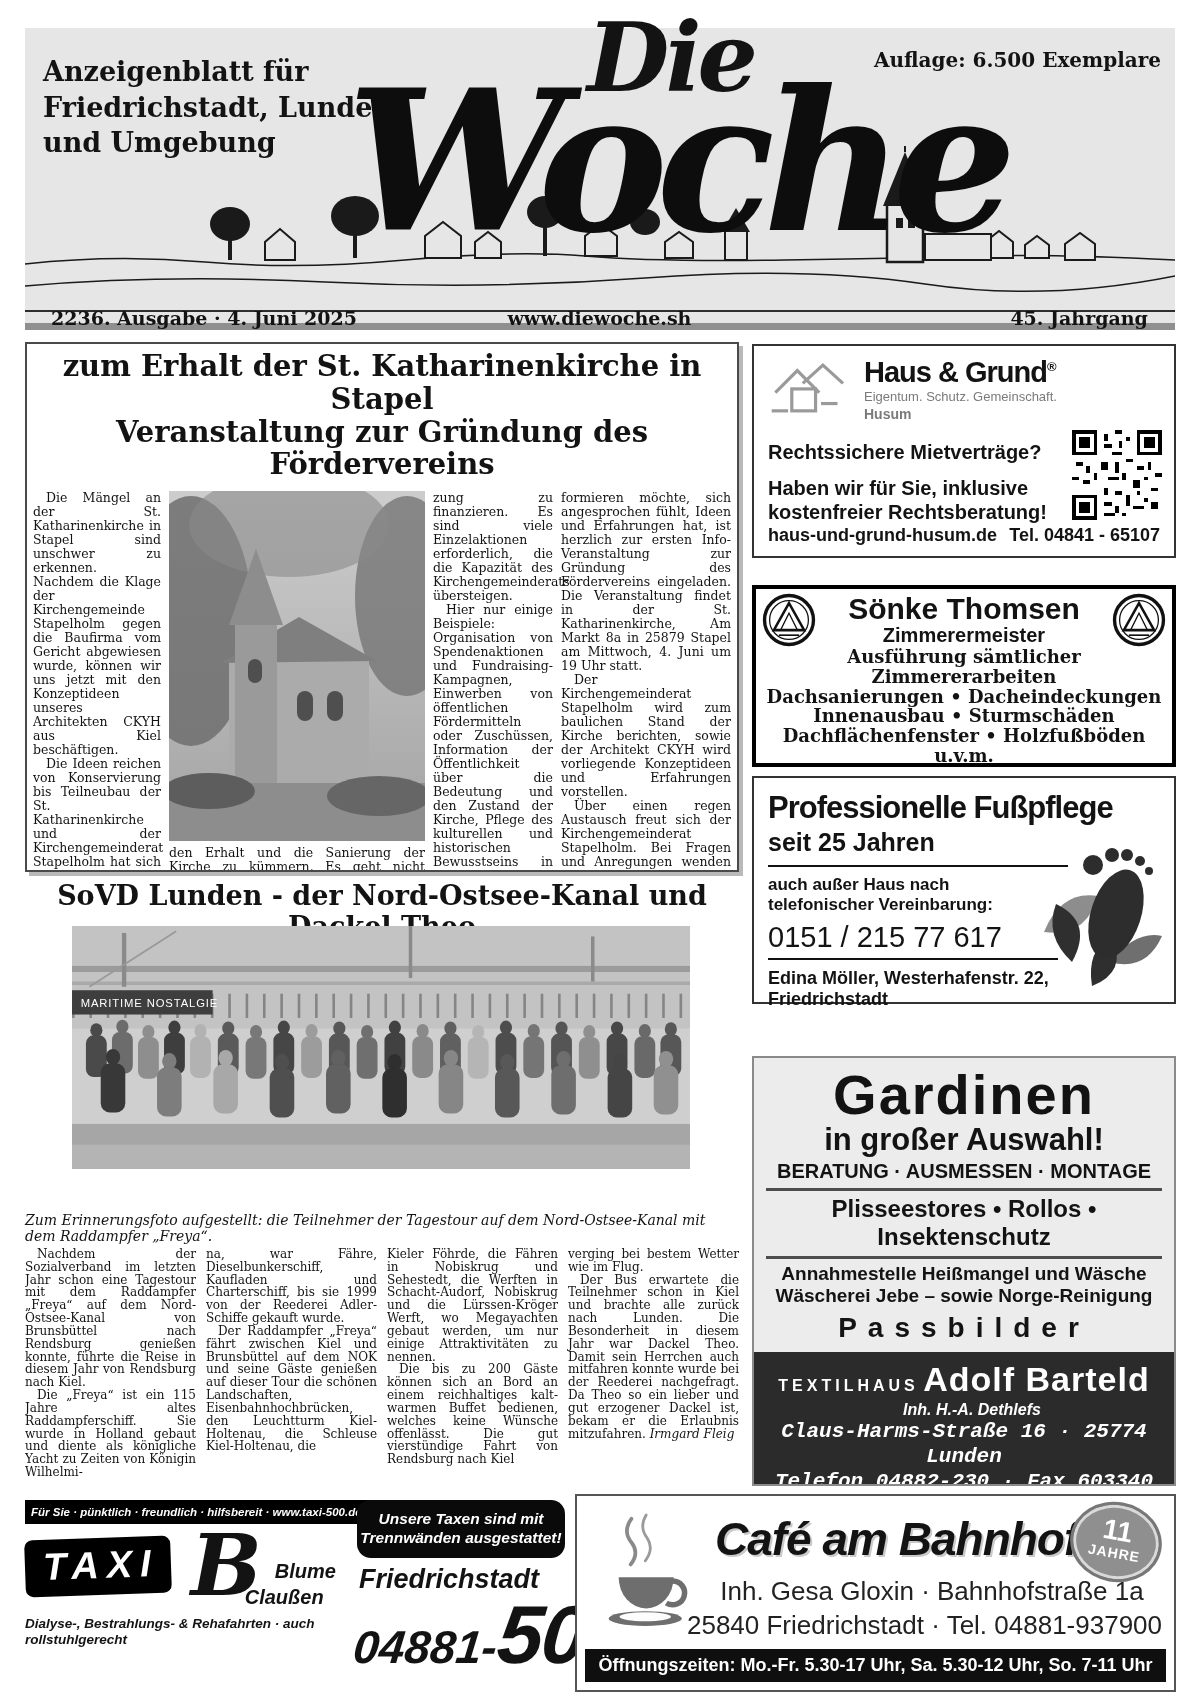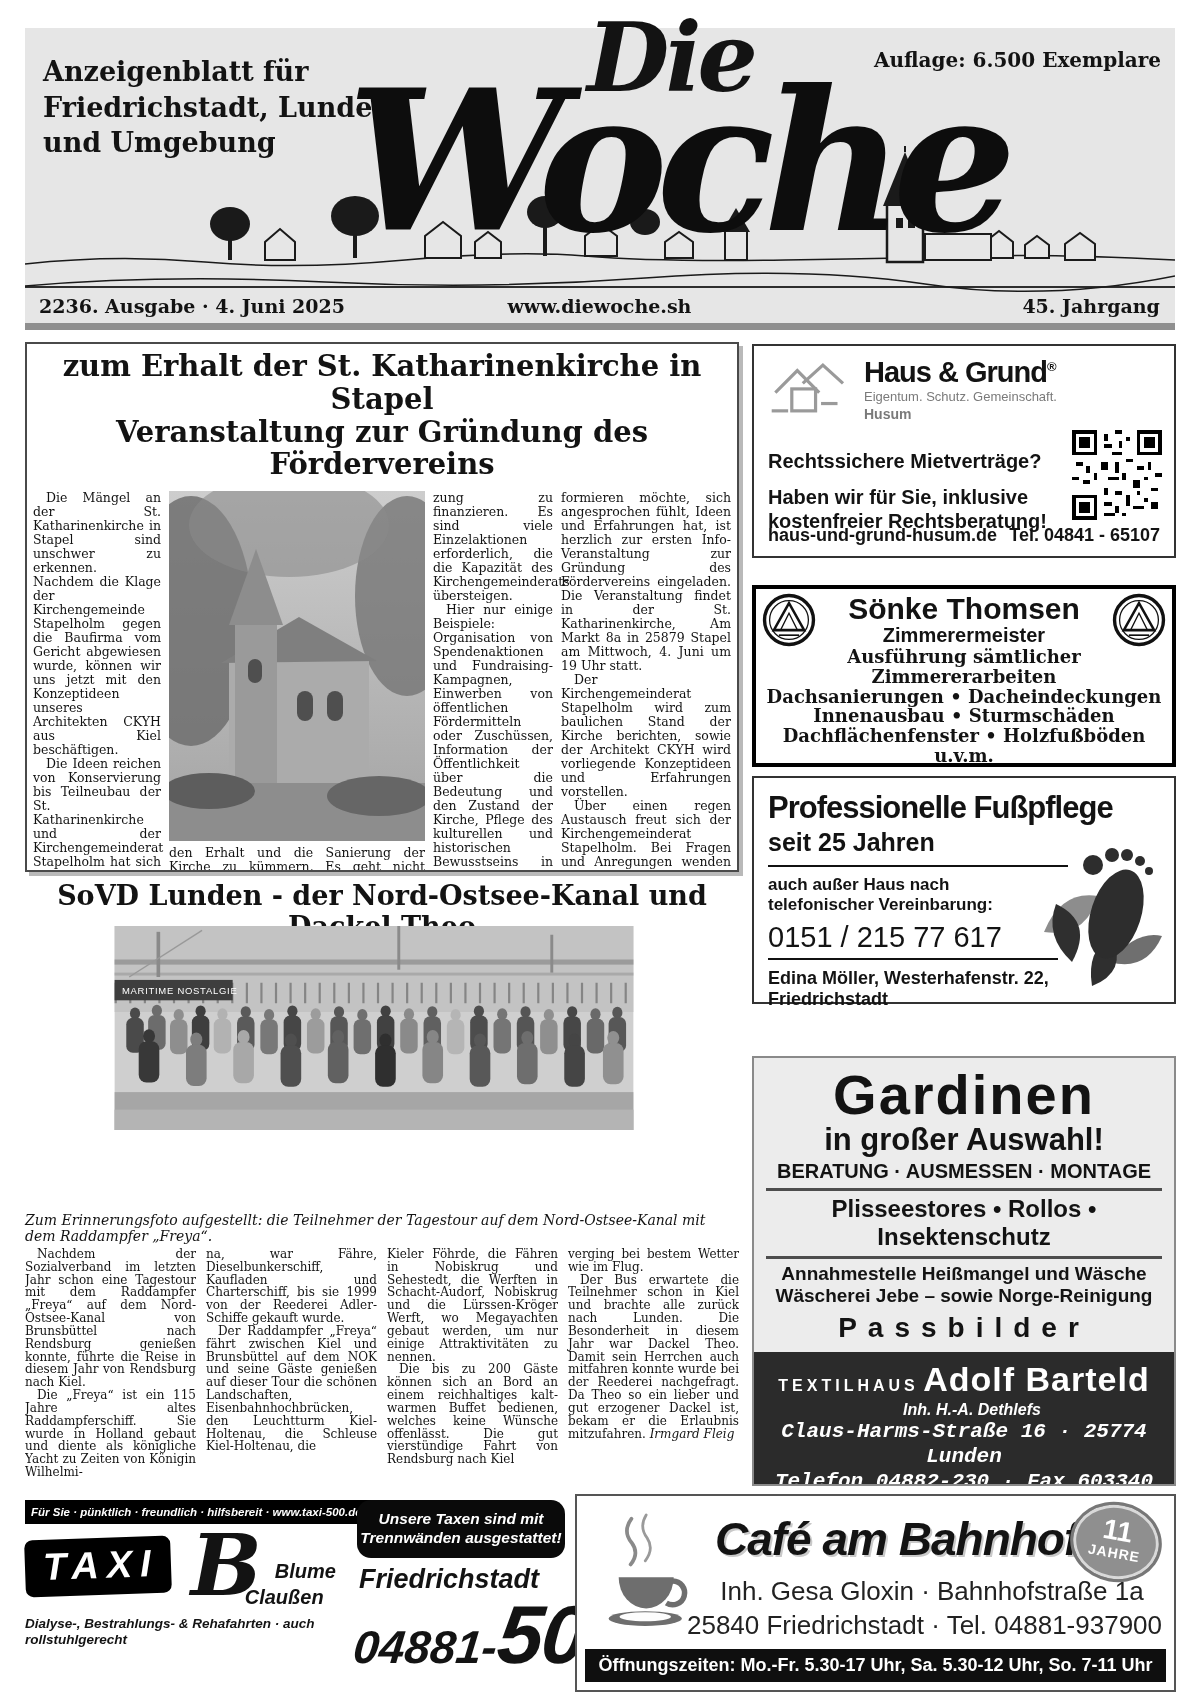--- a/index.html
+++ b/index.html
@@ -12,62 +12,62 @@
   
   #masthead { position:absolute; left:25px; top:28px; width:1150px; height:302px;
               background:#e6e6e6; }
   #tagline { position:absolute; left:18px; top:26px; font-size:27px; font-weight:bold; line-height:1.32; }
   #circulation { position:absolute; right:14px; top:20px; font-size:20px; font-weight:bold; }
   #logo-die { position:absolute; left:562px; top:-18px; font-size:95px; font-weight:bold;
               font-style:italic; letter-spacing:-4px; z-index:3; line-height:1; }
   #logo-woche { position:absolute; left:322px; top:36px; font-size:195px; font-weight:bold;
                 font-style:italic; letter-spacing:-12px; z-index:3; line-height:1; color:#0d0d0d; }
   #skyline { position:absolute; left:0; bottom:34px; width:1150px; height:150px; z-index:1; }
-  #datebar { position:absolute; left:0; bottom:0; width:100%; height:44px;
+  #datebar { position:absolute; left:0; bottom:0; width:100%; height:20px;
              border-top:2px solid #2e2e2e; border-bottom:7px solid #8f8f8f;
-             display:flex; align-items:center; font-size:19px; font-weight:bold; padding:0 14px; }
+             display:flex; align-items:center; font-size:19px; font-weight:bold; padding:0 26px; }
   #datebar span { width:33.3%; }
   #datebar .mid { text-align:center; }
   #datebar .right { text-align:right; }
 
   
   #article1 { position:absolute; left:25px; top:342px; width:714px; height:530px;
               border:2px solid #4a4a4a; box-shadow:4px 4px 0 #b9b9b9; background:#fff;
               padding:6px 4px 4px; overflow:hidden; }
   #article1 .hl { text-align:center; font-size:29px; font-weight:bold; line-height:1.13; }
   .a1body { display:flex; gap:8px; margin-top:10px; padding:0 2px; }
   .newsp p { font-size:12.5px; line-height:1.12; text-align:justify; }
   .newsp p.ind { text-indent:13px; }
   .colA { width:128px; } .colB { width:256px; } .colC { width:120px; } .colD { flex:1; }
   #church-photo { width:256px; height:350px; display:block; }
   .colB .below { margin-top:5px; }
 
   
   #a2-headline { position:absolute; left:25px; top:880px; width:714px; text-align:center;
                  font-size:27px; font-weight:bold; }
-  #a2-photo { position:absolute; left:17px; top:926px; width:714px; height:204px; }
+  #a2-photo { position:absolute; left:24px; top:926px; width:714px; height:243px; }
   #a2-photo svg { width:100%; height:100%; display:block; }
   #a2-caption { position:absolute; left:25px; top:1212px; width:714px; font-style:italic; font-size:14px; }
   #a2-body { position:absolute; left:25px; top:1248px; width:714px; height:246px;
              display:flex; gap:10px; overflow:hidden; }
   #a2-body .c { flex:1; }
   #a2-body p { font-size:12px; line-height:1.07; text-align:justify; }
   #a2-body p.ind { text-indent:12px; }
   .auth { font-style:italic; }
 
   
   .ad { position:absolute; left:752px; width:424px; background:#fff; border:2px solid #333; }
 
   #ad-hausgrund { top:344px; height:214px; padding:10px 14px; }
   .hg-row { display:flex; align-items:flex-start; gap:10px; }
   .hg-brand { font-size:29px; font-weight:bold; letter-spacing:-1px; }
   .hg-sub { font-size:13px; color:#7a7a7a; }
   .hg-city { font-size:14px; color:#7a7a7a; font-weight:bold; margin-top:2px; }
   .hg-line { font-size:20px; font-weight:bold; line-height:1.2; }
-  .hg-q { margin-top:27px; margin-bottom:12px; }
+  .hg-q { margin-top:18px; margin-bottom:12px; }
   #hg-qr { position:absolute; right:12px; top:84px; }
   .hg-bottom { position:absolute; left:14px; right:14px; bottom:10px; display:flex;
                justify-content:space-between; font-size:18px; font-weight:bold; }
 
   #ad-thomsen { top:585px; height:182px; border:4px solid #000; text-align:center;
                 padding:4px 6px; overflow:hidden; }
   .th-head { display:flex; align-items:center; justify-content:space-between; }
   .th-name { font-size:30px; font-weight:bold; line-height:1; }
   .th-role { font-size:20px; font-weight:bold; line-height:1.1; }
   .th-line { font-size:18px; font-weight:bold; line-height:1.1; }

